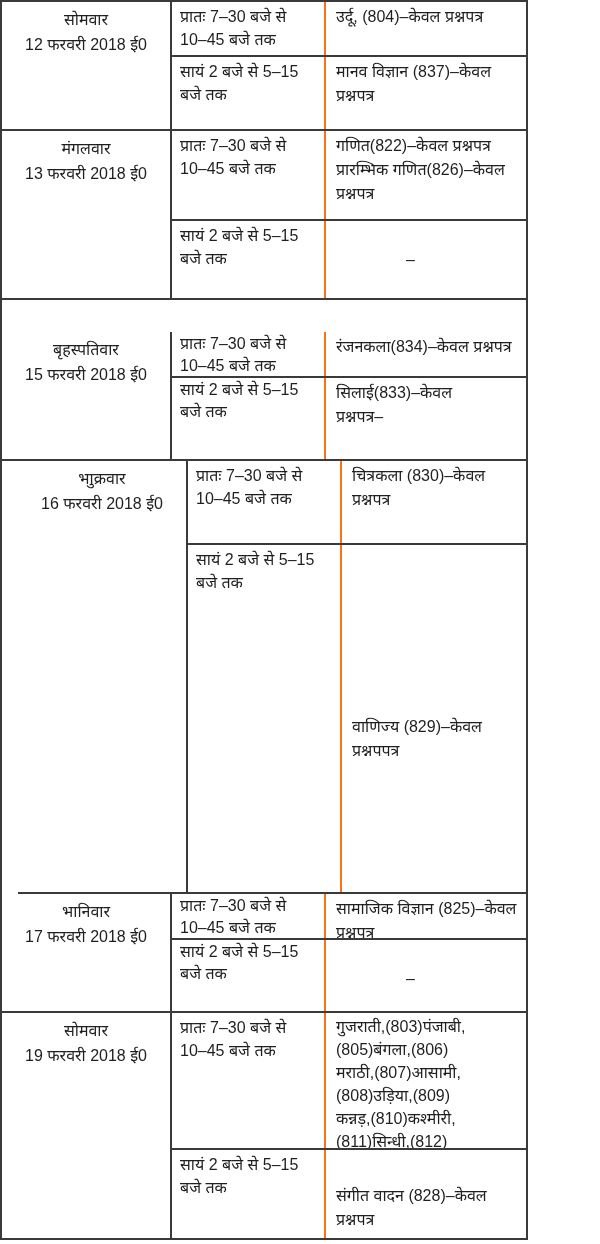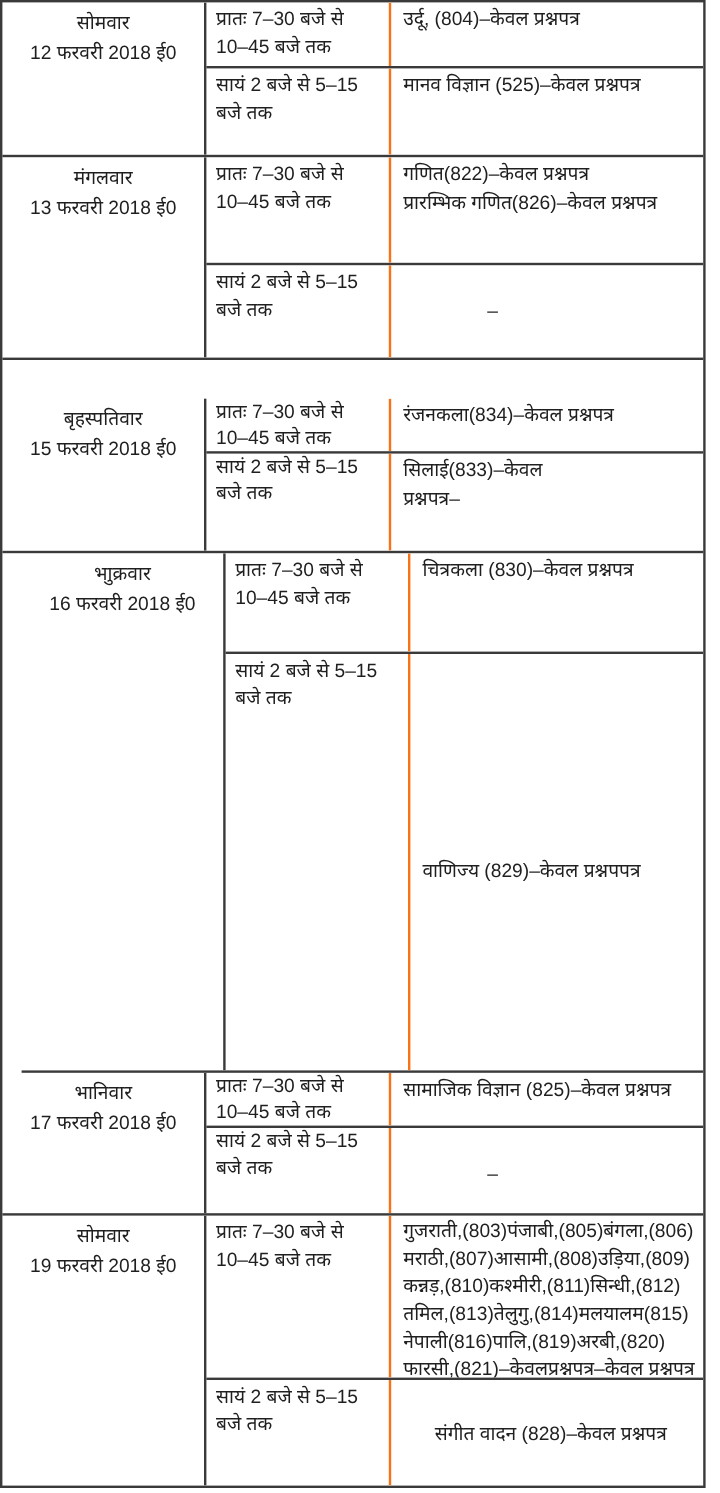--- a/index.html
+++ b/index.html
@@ -5,21 +5,21 @@
   * { margin: 0; padding: 0; box-sizing: border-box; }
   html, body { background: #ffffff; }
   body {
     width: 600px; height: 1244px;
     font-family: "Liberation Sans", "DejaVu Sans", sans-serif;
     color: #1f1f1f;
     position: relative;
   }
   .timetable {
     position: absolute; left: 0; top: 0;
-    width: 588px; height: 1240px;
+    width: 528px; height: 1240px;
     border: 2px solid #3a3a3a;
     background: #fff;
     display: flex; flex-direction: column;
   }
   .trow {
     display: flex; flex-direction: row;
     border-bottom: 2px solid #3a3a3a;
     overflow: hidden;
   }
   .trow.last { border-bottom: none; }
@@ -47,21 +47,21 @@
     font-size: 16px; line-height: 24px;
     white-space: pre-line;
   }
   
   .subject-cell.dense { line-height: 23px; padding-top: 2px; border-radius: 17px; }
   
   .subject-cell.dash { padding-top: 27px; padding-left: 80px; }
   
   .subject-cell.deep { padding-top: 170px; }
   
-  .subject-cell.low { padding-top: 34px; text-align: center; }
+  .subject-cell.low { padding-top: 34px; }
   
   .r0 { height: 132px; } .r0 .morning { height: 55px; }
   .r1 { height: 174px; } .r1 .morning { height: 90px; }
   .r2 { height: 132px; margin-top: 32px; } .r2 .morning { height: 46px; }
   .r2 .time-cell { padding-top: 1px; line-height: 22px; }
   .r3 { height: 445px; margin-left: 16px; } .r3 .morning { height: 84px; }
   .r4 { height: 122px; } .r4 .morning { height: 46px; }
   .r4 .time-cell { padding-top: 1px; line-height: 22px; }
   .r5 { height: 231px; } .r5 .morning { height: 137px; }
 </style>
@@ -77,21 +77,21 @@
     </div>
     <div class="sessions">
       <div class="session morning">
         <div class="time-cell">प्रातः 7–30 बजे से
 10–45 बजे तक</div>
         <div class="subject-cell">उर्दू, (804)–केवल प्रश्नपत्र</div>
       </div>
       <div class="session evening">
         <div class="time-cell">सायं 2 बजे से 5–15
 बजे तक</div>
-        <div class="subject-cell">मानव विज्ञान (525)–केवल प्रश्नपत्र</div>
+        <div class="subject-cell">मानव विज्ञान (837)–केवल प्रश्नपत्र</div>
       </div>
     </div>
   </div>
 
   <div class="trow r1">
     <div class="day-cell">
       <div>मंगलवार</div>
       <div>13 फरवरी 2018 ई0</div>
     </div>
     <div class="sessions">

